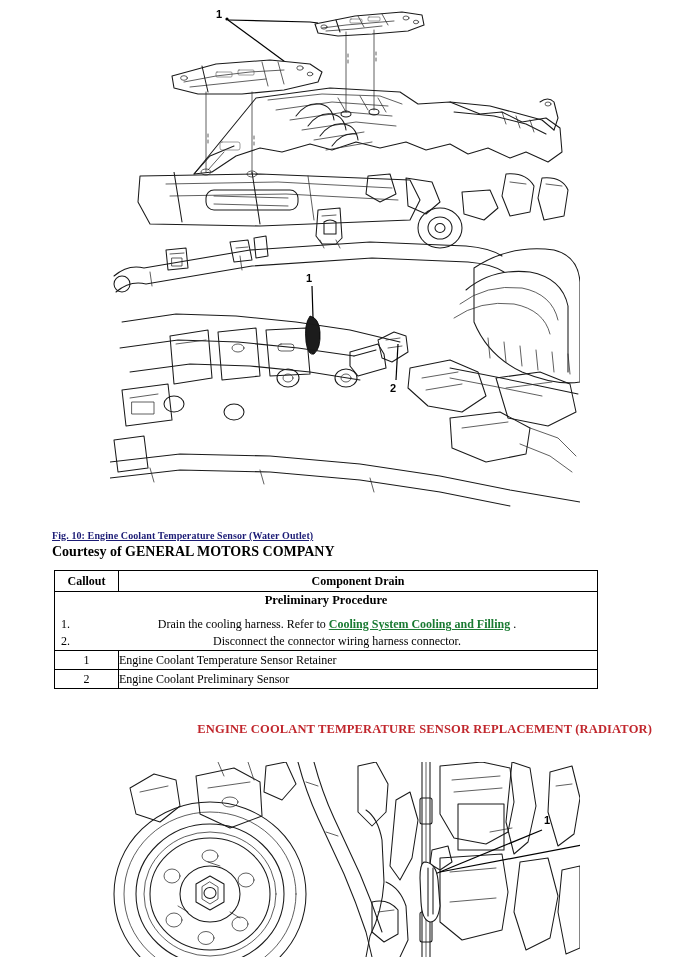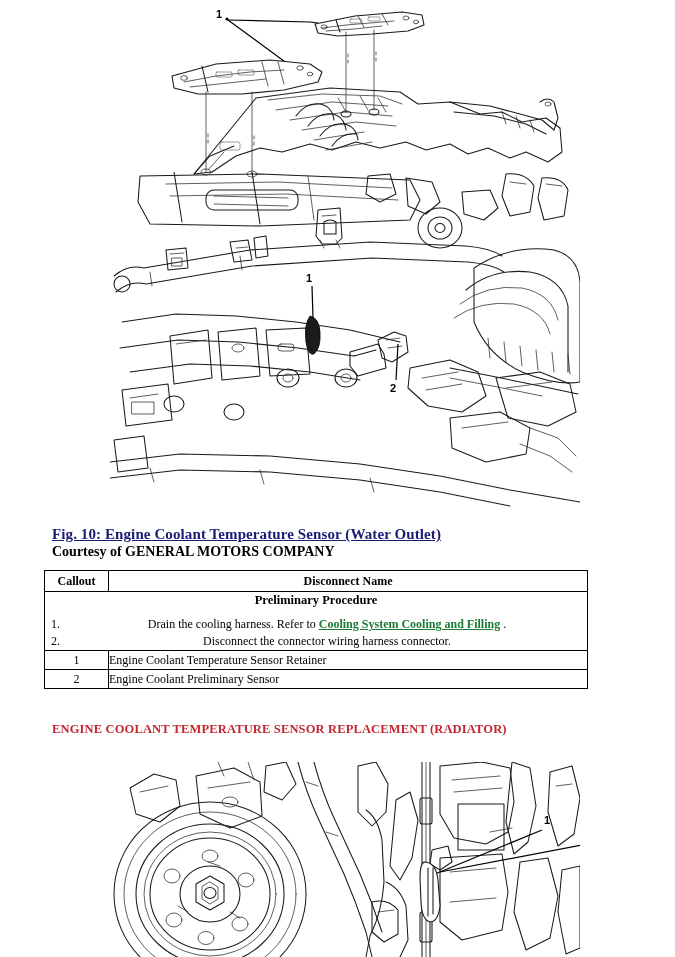--- a/index.html
+++ b/index.html
@@ -54,41 +54,41 @@
   
   .caption-block {
     position: absolute;
     left: 52px;
     top: 525px;
     width: 560px;
   }
   .fig-caption-link {
     display: inline-block;
     font-family: "Liberation Serif", serif;
-    font-size: 15px;
+    font-size: 10px;
     font-weight: bold;
     color: #1b1b75;
     text-decoration: underline;
     line-height: 15px;
     letter-spacing: 0.1px;
   }
   .courtesy {
     display: block;
     font-family: "Liberation Serif", serif;
     font-size: 14px;
     font-weight: bold;
     color: #000000;
     line-height: 16px;
     margin-top: 1px;
   }
 
   
   .comp-table {
     position: absolute;
-    left: 44px;
+    left: 54px;
     top: 570px;
     width: 544px;
     border-collapse: collapse;
     border: 1.6px solid #000000;
     table-layout: fixed;
     background: #ffffff;
   }
   .comp-table td, .comp-table th {
     border: 1px solid #000000;
     padding: 0;
@@ -155,20 +155,21 @@
     position: absolute;
     left: 52px;
     top: 722px;
     width: 600px;
     font-family: "Liberation Serif", serif;
     font-size: 12.5px;
     font-weight: bold;
     color: #c1272d;
     letter-spacing: 0.15px;
     line-height: 15px;
+    text-align: right;
   }
 </style>
 </head>
 <body>
 
 <div class="page">
 
   <div class="figure" id="fig-exploded">
     <svg viewBox="0 0 420 178" xmlns="http://www.w3.org/2000/svg">
 
@@ -395,21 +396,21 @@
   </div>
 
   <table class="comp-table">
     <colgroup>
       <col class="col-callout">
       <col>
     </colgroup>
     <tbody>
       <tr>
         <th class="th-callout">Callout</th>
-        <th class="th-component">Disconnect Name</th>
+        <th class="th-component">Component Drain</th>
       </tr>
       <tr>
         <td class="prelim-cell" colspan="2">
           <span class="prelim-title">Preliminary Procedure</span>
           <ul class="prelim-list">
             <li>
               <span class="step-num">1.</span><span>Drain the cooling harness. Refer to </span><a class="inline-link" href="#">Cooling System Cooling and Filling</a><span> .</span>
             </li>
             <li>
               <span class="step-num">2.</span><span>Disconnect the connector wiring harness connector.</span>

